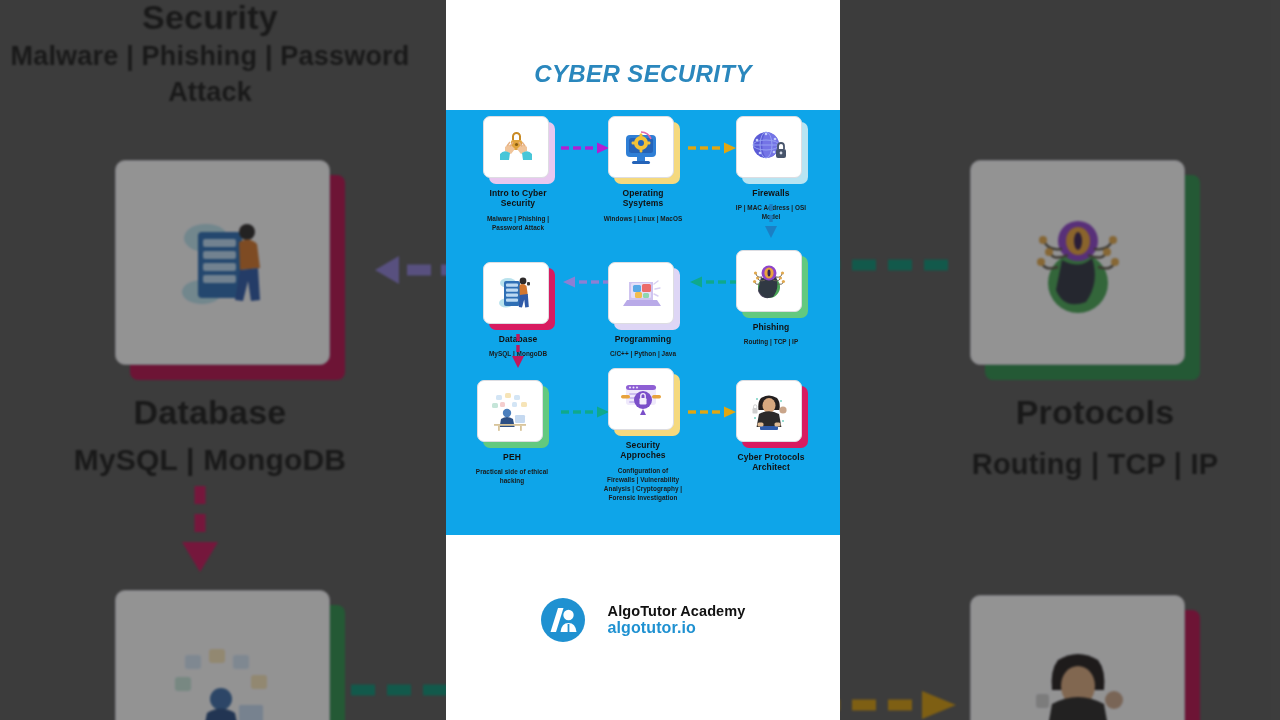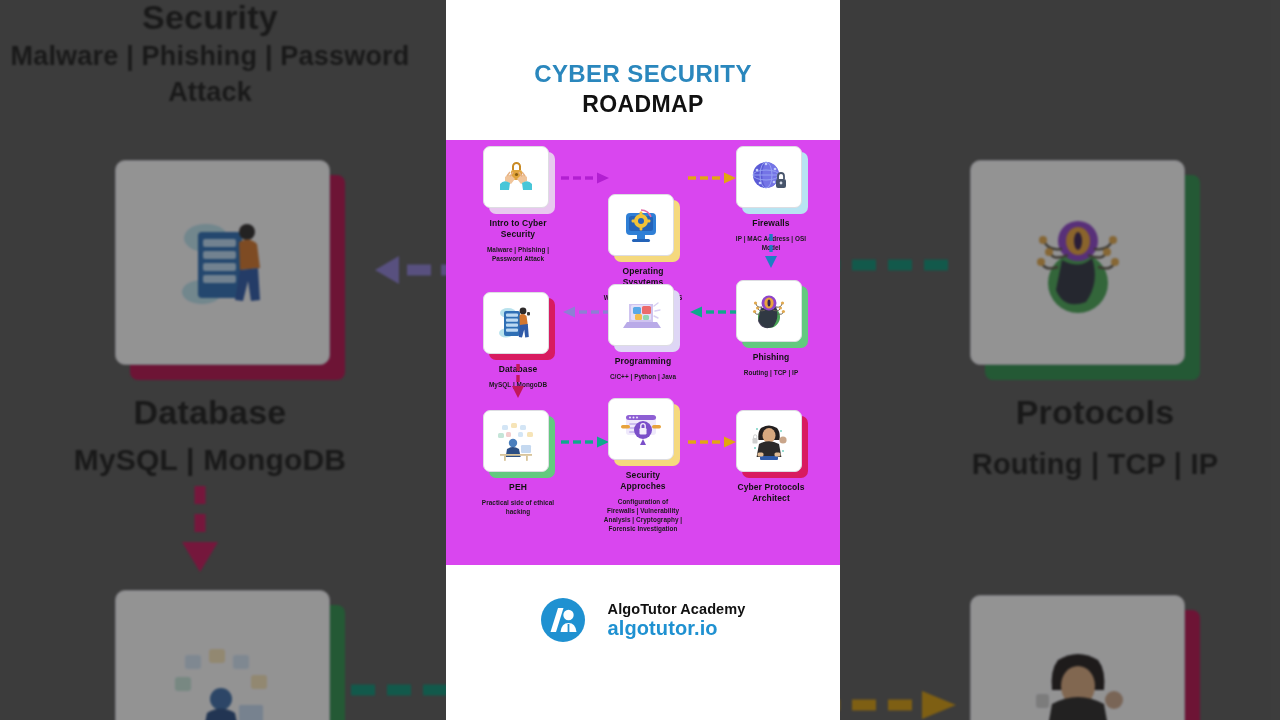--- a/index.html
+++ b/index.html
@@ -54,36 +54,37 @@
   .poster{
     position:absolute; left:446px; top:0;
     width:394px; height:720px;
     background:#ffffff;
     display:flex; flex-direction:column;
   }
 
   .title-wrap{
     padding-top:60px;
     text-align:center;
+    font-style:italic;
   }
   .title-1{
     font-size:24px; font-weight:800; letter-spacing:.4px;
     color:#2a87bd;
     line-height:1.15;
   }
   .title-2{
     font-size:23px; font-weight:800; letter-spacing:.4px;
     color:#111111;
     line-height:1.25;
     margin-top:2px;
   }
 
   .board{
     margin:22px 0 0 0;
-    background:#d946ef;
+    background:#0ea5e9;
     flex:0 0 auto;
     height:425px;
     position:relative;
   }
   .node{
     position:absolute;
     width:80px;
     text-align:center;
   }
   .card-holder{ position:relative; width:70px; height:66px; margin:0 auto; }
@@ -134,21 +135,21 @@
     width:44px; height:44px; border-radius:50%;
     background:#1f91d1;
     display:flex; align-items:center; justify-content:center;
     flex:0 0 auto;
   }
   .brand-text{ line-height:1.12;margin-left:12px; }
   .brand-name{
     font-size:14.5px; font-weight:800; color:#111; letter-spacing:.1px;
   }
   .brand-url{
-    font-size:20px; font-weight:800; color:#1f91d1; letter-spacing:.1px;
+    font-size:16px; font-weight:800; color:#1f91d1; letter-spacing:.1px;
   }
 </style>
 </head>
 <body>
 
 <div class="backdrop left">
   <div class="bd-inner">
     <div class="bd-text" style="left:600px; top:225px; width:420px; font-size:34px;">Security</div>
     <div class="bd-text" style="left:605px; top:268px; width:410px; font-size:27px; font-weight:600;">Malware | Phishing | Password Attack</div>
 
@@ -294,21 +295,20 @@
         <path d="M112 6 L146 20 L112 34 Z" fill="#d39a10"></path>
       </svg>
     </div>
   </div>
 </div>
 
 <div class="poster">
 
   <div class="title-wrap">
     <div class="title-1">CYBER SECURITY</div>
-    <div class="title-2">ROADMAP</div>
   </div>
 
   <div class="board">
 
     <div class="node" style="left:32px; top:6px;">
       <div class="card-holder">
         <div class="card-shadow" style="background:#e8c8ef;"></div>
         <div class="card">
           <span>
           <svg width="44" height="40" viewBox="0 0 44 40">
@@ -339,21 +339,21 @@
       <svg width="54" height="14" viewBox="0 0 54 14">
         <g stroke="#b21fd1" stroke-width="3.4" stroke-linecap="butt">
           <line x1="2" y1="7" x2="10" y2="7"></line>
           <line x1="14" y1="7" x2="22" y2="7"></line>
           <line x1="26" y1="7" x2="34" y2="7"></line>
         </g>
         <path d="M38 1.5 L50 7 L38 12.5 Z" fill="#b21fd1"></path>
       </svg>
     </div>
 
-    <div class="node" style="left:157px; top:6px;margin-top:48px;">
+    <div class="node" style="left:157px; top:6px;">
       <div class="card-holder">
         <div class="card-shadow" style="background:#f5d97e;"></div>
         <div class="card">
           <span>
           <svg width="42" height="40" viewBox="0 0 42 40">
             <rect x="6" y="8" width="30" height="22" rx="4" fill="#2f7fd6"></rect>
             <rect x="9" y="11" width="24" height="15" rx="2.5" fill="#2463b8"></rect>
             <rect x="17" y="30" width="8" height="5" fill="#2f7fd6"></rect>
             <rect x="12" y="34" width="18" height="3" rx="1.5" fill="#2463b8"></rect>
             <circle cx="21" cy="16" r="7" fill="#f2c237"></circle>
@@ -456,21 +456,21 @@
       <svg width="54" height="14" viewBox="0 0 54 14">
         <path d="M16 1.5 L4 7 L16 12.5 Z" fill="#8d7fd4"></path>
         <g stroke="#8d7fd4" stroke-width="3.4" stroke-linecap="butt">
           <line x1="20" y1="7" x2="28" y2="7"></line>
           <line x1="32" y1="7" x2="40" y2="7"></line>
           <line x1="44" y1="7" x2="52" y2="7"></line>
         </g>
       </svg>
     </div>
 
-    <div class="node" style="left:157px; top:144px;">
+    <div class="node" style="left:157px; top:152px;">
       <div class="card-holder">
         <div class="card-shadow" style="background:#ded6f5;"></div>
         <div class="card">
           <span>
           <svg width="44" height="38" viewBox="0 0 44 38">
             <path d="M10 8 h24 v18 h-24z" fill="#cfc4f0"></path>
             <path d="M8 26 h30 l4 6 h-38z" fill="#b9aae8"></path>
             <rect x="12" y="9" width="20" height="15" rx="1.5" fill="#e5dff8"></rect>
             <rect x="14" y="11" width="8" height="7" rx="1.5" fill="#5aa9e6"></rect>
             <rect x="23" y="10" width="9" height="8" rx="1.5" fill="#ec6b6b"></rect>
@@ -538,21 +538,21 @@
     <div class="conn" style="left:60px; top:222px;">
       <svg width="24" height="44" viewBox="0 0 24 44">
         <g stroke="#c2185b" stroke-width="3.4" stroke-linecap="butt">
           <line x1="12" y1="2" x2="12" y2="9"></line>
           <line x1="12" y1="13" x2="12" y2="20"></line>
         </g>
         <path d="M6 24 L18 24 L12 36 Z" fill="#c2185b"></path>
       </svg>
     </div>
 
-    <div class="node" style="left:32px; top:270px;">
+    <div class="node" style="left:26px; top:270px;">
       <div class="card-holder">
         <div class="card-shadow" style="background:#63c97f;"></div>
         <div class="card">
           <span>
           <svg width="46" height="40" viewBox="0 0 46 40">
             <g opacity=".9">
               <rect x="9" y="4" width="6" height="5" rx="1.5" fill="#cfe3f5"></rect>
               <rect x="18" y="2" width="6" height="5" rx="1.5" fill="#f6e2b0"></rect>
               <rect x="27" y="4" width="6" height="5" rx="1.5" fill="#cfe3f5"></rect>
               <rect x="5" y="12" width="6" height="5" rx="1.5" fill="#bfe3d4"></rect>

